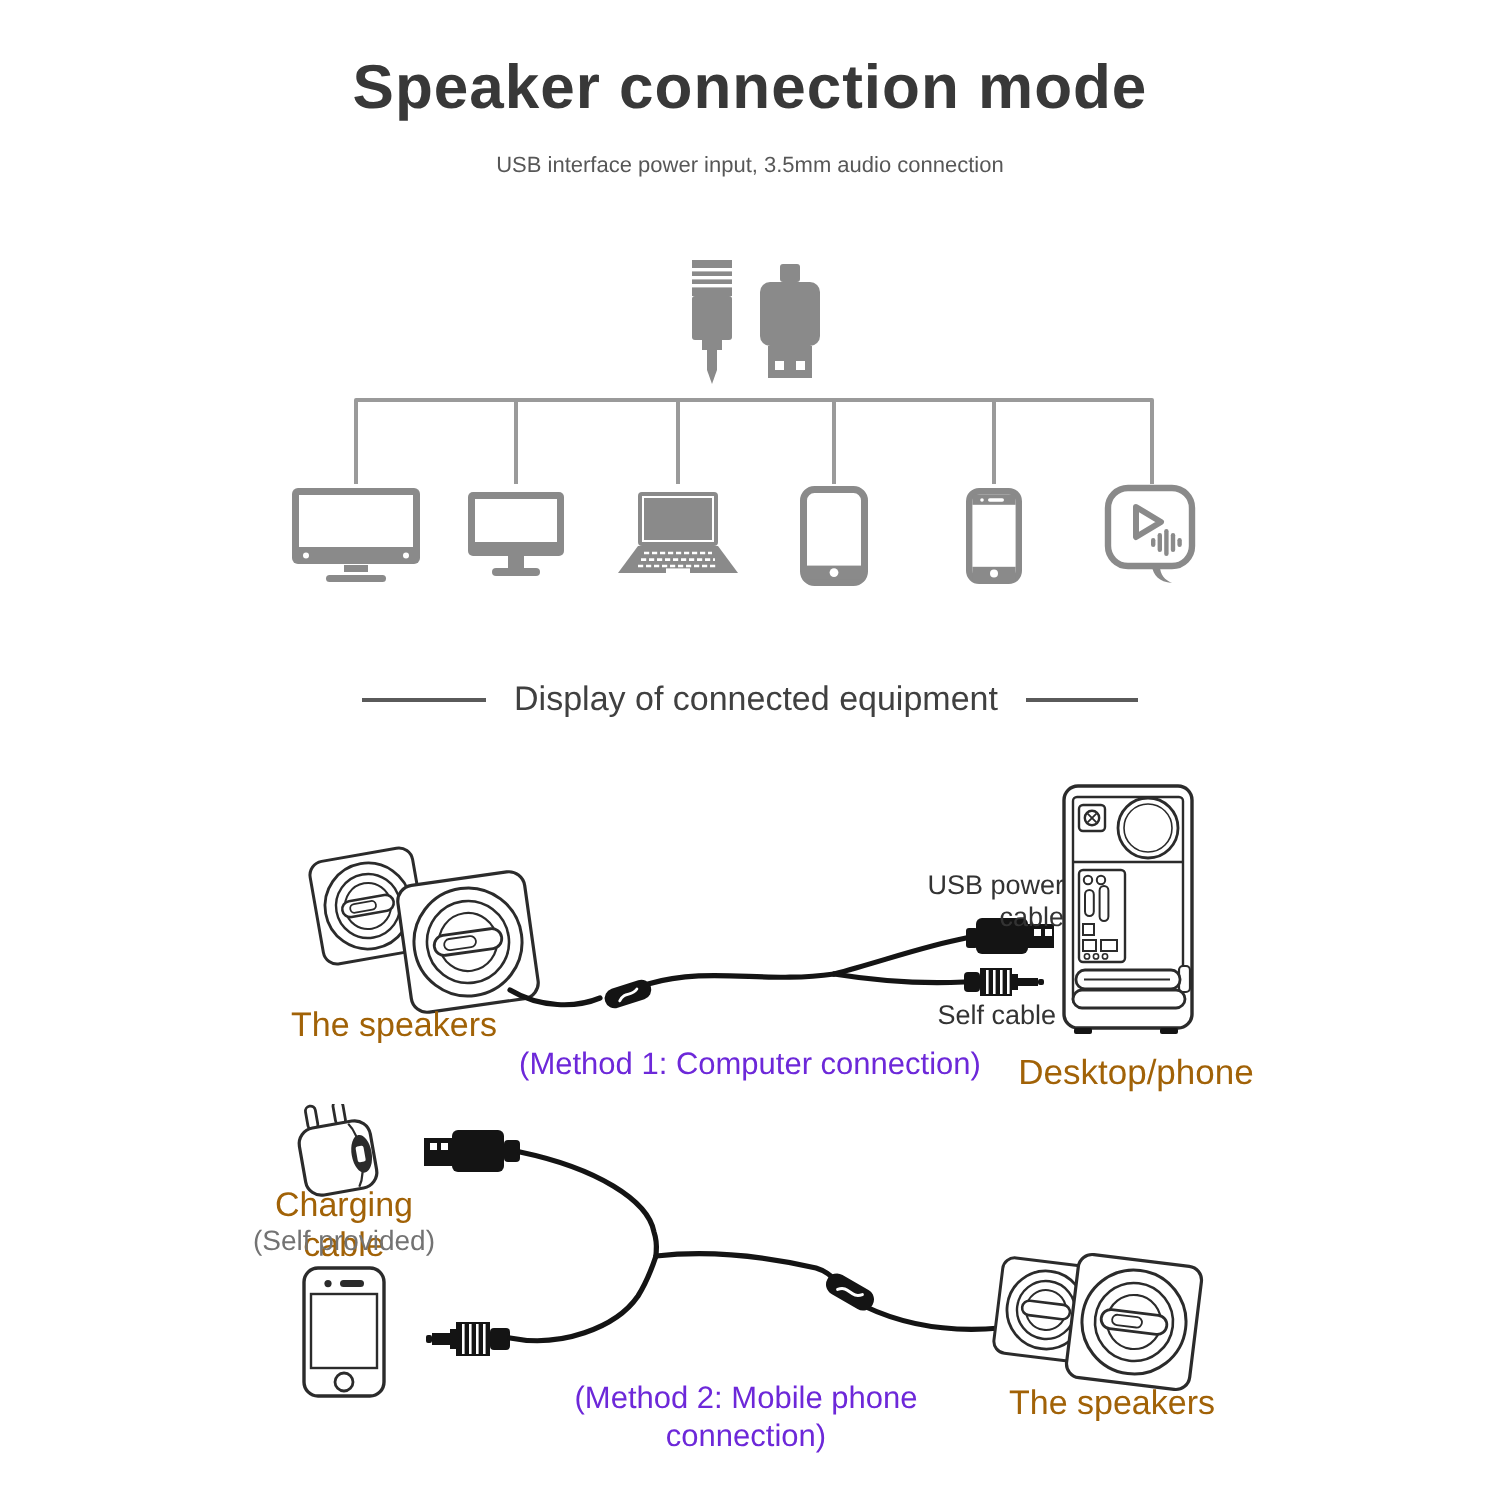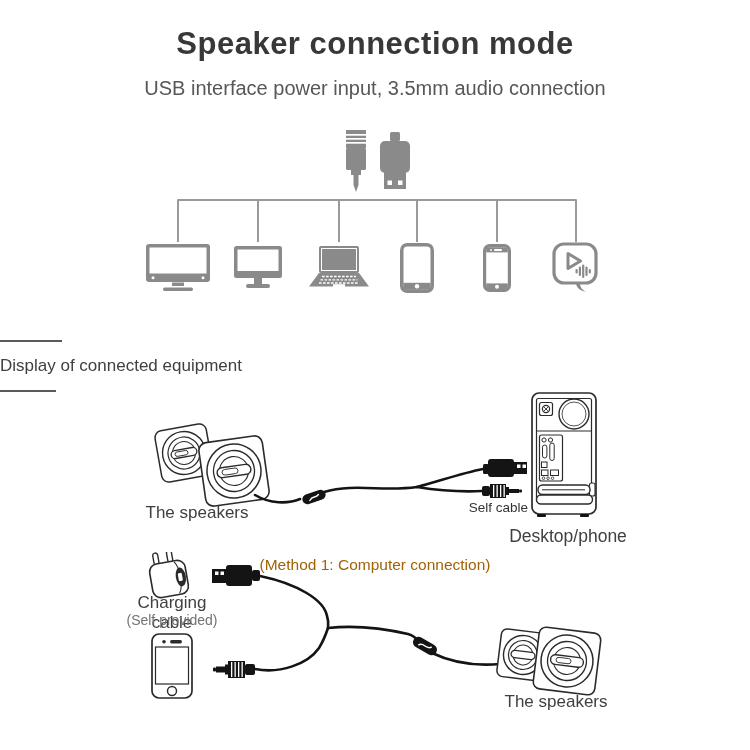--- a/index.html
+++ b/index.html
@@ -1,30 +1,30 @@
 <!DOCTYPE html>
 <html><head>
 <meta charset="utf-8">
 <style>
   html,body{margin:0;padding:0;background:#fff;}
   .canvas{position:relative;width:750px;height:750px;background:#ffffff;overflow:hidden;
           font-family:"Liberation Sans","DejaVu Sans",sans-serif;color:#3a3a3a;}
   .abs{position:absolute;}
   .page-title{top:26px;left:0;width:750px;text-align:center;font-size:31px;font-weight:600;
               letter-spacing:.5px;color:#383838;}
-  .page-subtitle{top:77px;left:0;width:750px;text-align:center;font-size:20px;color:#575757;}
-  .section-head{top:340px;left:0;width:750px;display:flex;justify-content:center;gap:14px;flex-direction:column;}
+  .page-subtitle{top:77px;left:0;width:750px;text-align:center;font-size:11px;color:#575757;}
+  .section-head{top:340px;left:0;width:750px;display:flex;align-items:center;justify-content:center;gap:14px;}
   .section-line{height:2px;background:#5a5a5a;display:inline-block;}
   .section-title{font-size:17px;color:#404040;font-weight:500;}
-  .lbl{position:absolute;color:#404040;line-height:1.2;}
+  .lbl{position:absolute;color:#a16207;line-height:1.2;}
   .lbl.center{text-align:center;}
   .lbl.right{text-align:right;}
   .small-cable-lbl{font-size:13.5px;color:#333;}
   .big-lbl{font-size:17px;}
-  .caption-lbl{font-size:15.5px;font-weight:500;color:#a16207;margin-top:32px;}
+  .caption-lbl{font-size:15.5px;font-weight:500;color:#6d28d9;}
   .note-lbl{font-size:14px;color:#737373;}
   svg{display:block;}
 </style>
 </head>
 <body>
 
 <div class="canvas">
 
   <div class="abs page-title">Speaker connection mode</div>
   <div class="abs page-subtitle">USB interface power input, 3.5mm audio connection</div>
@@ -184,20 +184,21 @@
         <circle cx="422.5" cy="93.2" r="1.3" stroke-width="0.8"></circle>
       <rect x="459.5" y="98" width="5.5" height="13" rx="2" stroke-width="1.1"></rect>
       <rect x="408" y="100" width="52" height="9.5" rx="4.5" stroke-width="1.4"></rect>
       <line x1="412" y1="104.8" x2="455" y2="104.8" stroke-width="1"></line>
       <rect x="406.5" y="110" width="56" height="9" rx="4.5" stroke-width="1.4"></rect>
       <rect x="407" y="129" width="9" height="3" rx="1" fill="#141414" stroke="none"></rect>
       <rect x="450" y="129" width="9" height="3" rx="1" fill="#141414" stroke="none"></rect>
     </g>
   </svg>
 
+  <div class="lbl right small-cable-lbl" style="left:428px;top:435px;width:104px">USB power cable</div>
   <div class="lbl right small-cable-lbl" style="left:424px;top:500px;width:104px">Self cable</div>
   <div class="lbl center big-lbl" style="left:137px;top:503px;width:120px">The speakers</div>
   <div class="lbl center caption-lbl" style="left:245px;top:524px;width:260px">(Method 1: Computer connection)</div>
   <div class="lbl center big-lbl" style="left:503px;top:526px;width:130px;font-size:17.5px">Desktop/phone</div>
 
   <svg class="abs" style="left:120px;top:552px" width="520" height="160" viewBox="0 0 520 160">
 
     <g transform="translate(49,27) rotate(-10)" fill="#fff" stroke="#2b2b2b">
       <rect x="-12" y="-28" width="5" height="12" rx="2.5" stroke-width="1.4"></rect>
       <rect x="2" y="-28" width="5" height="12" rx="2.5" stroke-width="1.4"></rect>
@@ -260,15 +261,16 @@
           <circle r="19.5" stroke-width="1.3"></circle>
           <circle r="13.5" stroke-width="1.1"></circle>
         <rect x="-16.5" y="-4.8" width="33" height="9.6" rx="4.8" stroke-width="1.4"></rect>
         <rect x="-11" y="-2.6" width="15" height="5.2" rx="2.6" stroke-width="0.9"></rect>
       </g>
     </g>
   </svg>
 
   <div class="lbl center big-lbl" style="left:118px;top:593px;width:108px">Charging cable</div>
   <div class="lbl center note-lbl" style="left:118px;top:612px;width:108px">(Self provided)</div>
+  <div class="lbl center caption-lbl" style="left:248px;top:691px;width:250px">(Method 2: Mobile phone connection)</div>
   <div class="lbl center big-lbl" style="left:503px;top:692px;width:106px">The speakers</div>
 
 </div>
 
 </body></html>

